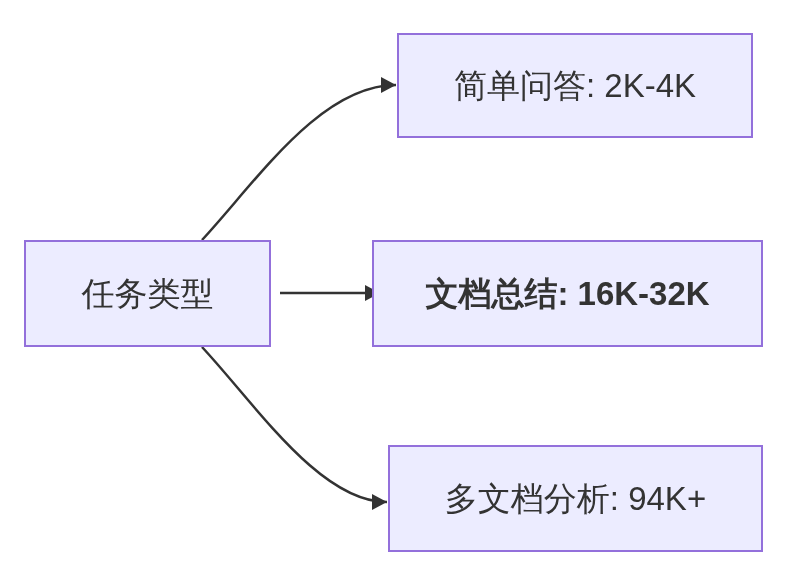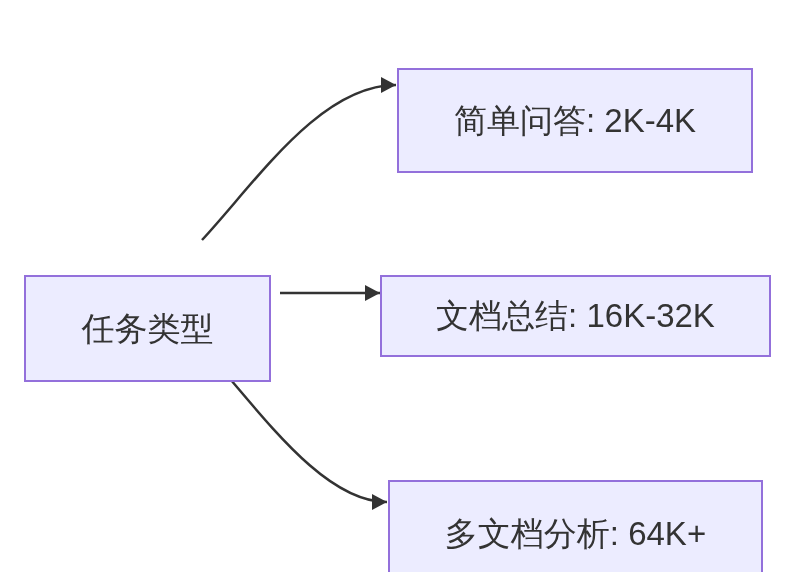--- a/index.html
+++ b/index.html
@@ -36,25 +36,24 @@
     display: flex;
     align-items: center;
     justify-content: center;
     background: var(--node-fill);
     border: 2px solid var(--node-border);
     color: var(--text-color);
     font-size: 33px;
     line-height: 1.2;
     white-space: nowrap;
     text-align: center;
-    margin-top: 35px;
   }
   .node-root   { left: 24px;  top: 240px; width: 247px; height: 107px; }
   .node-top    { left: 397px; top: 33px;  width: 356px; height: 105px; }
-  .node-middle { left: 380px; top: 240px; width: 391px; height: 82px; }
+  .node-middle { left: 372px; top: 240px; width: 391px; height: 107px; font-weight: bold; }
   .node-bottom { left: 388px; top: 445px; width: 375px; height: 107px; }
 </style>
 </head>
 <body>
 
 <div class="canvas">
 
   <svg class="edges" width="787" height="572" viewBox="0 0 787 572" aria-hidden="true">
     <defs>
       <marker id="arrow" markerUnits="userSpaceOnUse" markerWidth="16" markerHeight="18" refX="15" refY="9" orient="auto">
@@ -72,16 +71,16 @@
 
   <div class="node node-top">
     <span>简单问答: 2K-4K</span>
   </div>
 
   <div class="node node-middle">
     <span>文档总结: 16K-32K</span>
   </div>
 
   <div class="node node-bottom">
-    <span>多文档分析: 64K+</span>
+    <span>多文档分析: 94K+</span>
   </div>
 
 </div>
 
 </body></html>

